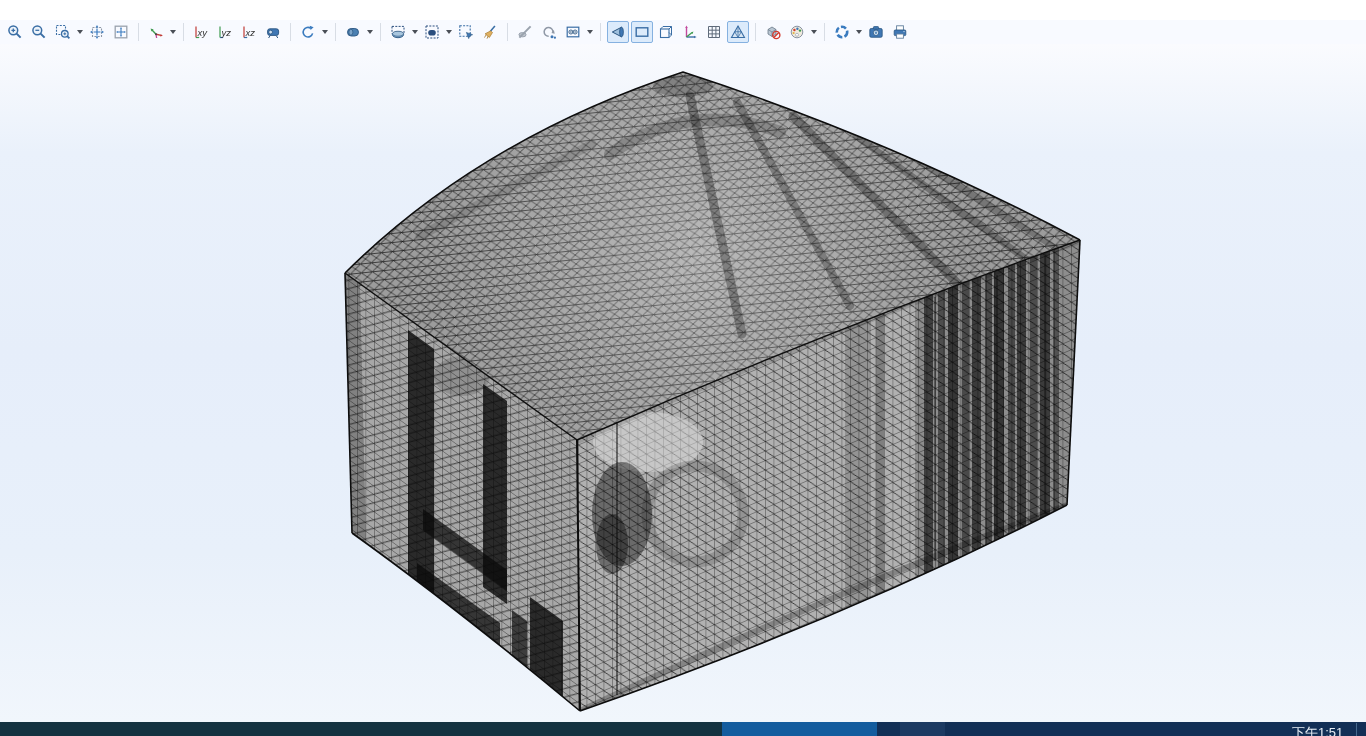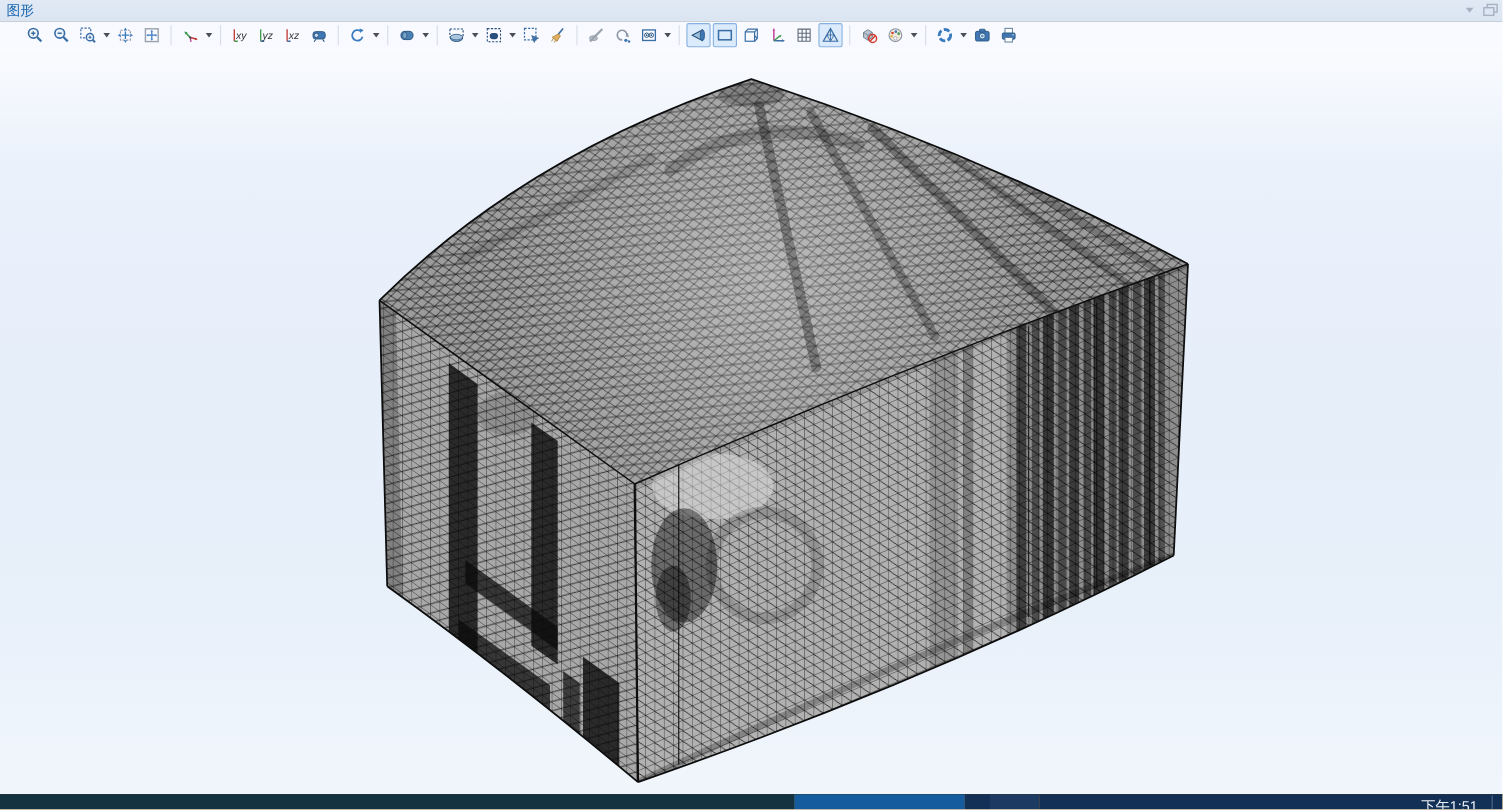--- a/index.html
+++ b/index.html
@@ -6,21 +6,21 @@
   body{width:1366px;height:736px;overflow:hidden;font-family:"Liberation Sans","DejaVu Sans",sans-serif;background:#fff;position:relative;}
   .window{position:absolute;inset:0;}
 
   
   .titlebar{position:absolute;left:0;top:0;width:100%;height:19px;background:linear-gradient(#e0e9f4,#dbe5f2);border-bottom:1px solid #c9cfd9;}
   .titlebar .title{position:absolute;left:6px;top:2px;font-size:12.5px;color:#1765b0;}
   .tb-right{position:absolute;right:4px;top:3px;display:flex;gap:7px;align-items:center;}
   .tb-right svg{display:block;}
 
   
-  .toolbar{position:absolute;left:0;top:20px;width:100%;height:24px;background:#f8faff;display:flex;align-items:center;padding-left:20px;box-sizing:border-box;}
+  .toolbar{position:absolute;left:0;top:20px;width:100%;height:24px;background:#f8faff;display:flex;align-items:center;padding-left:3px;box-sizing:border-box;}
   .tbtn{width:20px;height:20px;display:flex;align-items:center;justify-content:center;border:1px solid transparent;border-radius:2px;flex:0 0 auto;margin:0 1px;}
   .tbtn.active{background:#dcebfb;border-color:#85b1e0;}
   .tbtn .icon{width:16px;height:16px;display:block;}
   .tbtn .icon svg{display:block;}
   .dd{width:9px;height:20px;display:flex;align-items:center;justify-content:center;flex:0 0 auto;margin-right:1px;}
   .dd i{display:block;width:0;height:0;border-left:3.5px solid transparent;border-right:3.5px solid transparent;border-top:4px solid #4a4f57;}
   .tsep{width:1px;height:18px;background:#d8dde5;margin:0 5px;flex:0 0 auto;}
 
   
   .canvas{position:absolute;left:0;top:44px;width:1366px;height:678px;
@@ -31,36 +31,20 @@
   .taskbar{position:absolute;left:0;bottom:0;width:1366px;height:14px;background:#a16207;overflow:hidden;box-shadow:inset 0 1px 0 #0a2033;}
   .tseg{position:absolute;top:0;height:14px;}
   .time{position:absolute;top:2px;left:1292px;font-size:13px;color:#e9eff6;white-space:nowrap;}
   .tdivider{position:absolute;top:1px;left:1356px;width:1px;height:13px;background:#46698e;}
 </style>
 </head>
 <body>
 
 <div class="window">
 
-  <div class="titlebar">
-    <span class="title">图形</span>
-    <span class="tb-right">
-      <span>
-        <svg width="10" height="10" viewBox="0 0 10 10">
-            <polygon points="1.5,3 8.5,3 5,7.5" fill="#a6b2c2"></polygon>
-          </svg>
-      </span>
-      <span>
-        <svg width="14" height="12" viewBox="0 0 14 12">
-          <rect x="4" y="1" width="9" height="7" fill="none" stroke="#a6b2c2" stroke-width="1.3"></rect>
-          <rect x="1" y="4" width="9" height="7" fill="#dde6f2" stroke="#a6b2c2" stroke-width="1.3"></rect>
-        </svg>
-      </span>
-    </span>
-  </div>
 
   <div class="toolbar" id="toolbar">
       <div class="tbtn">
         <span class="icon">
           <svg width="16" height="16" viewBox="0 0 16 16">
             <circle cx="6.3" cy="6.3" r="4.4" fill="#eef4fb" stroke="#3a6ea5" stroke-width="1.5"></circle>
             <path d="M4.4,6.3h3.8M6.3,4.4v3.8" stroke="#3a6ea5" stroke-width="1.3"></path>
             <path d="M9.6,9.6L13.6,13.6" stroke="#3a6ea5" stroke-width="2"></path>
           </svg>
         </span>

